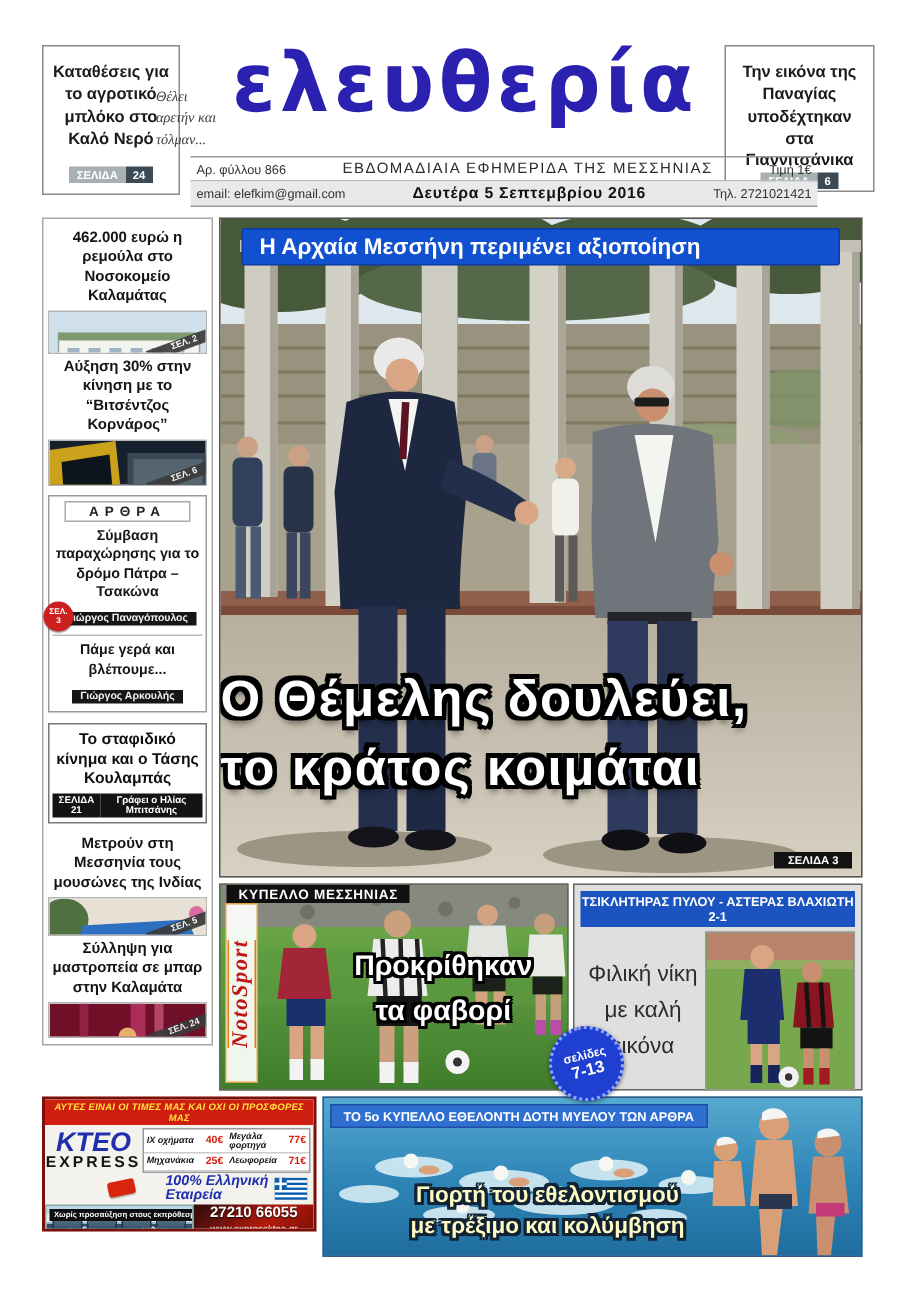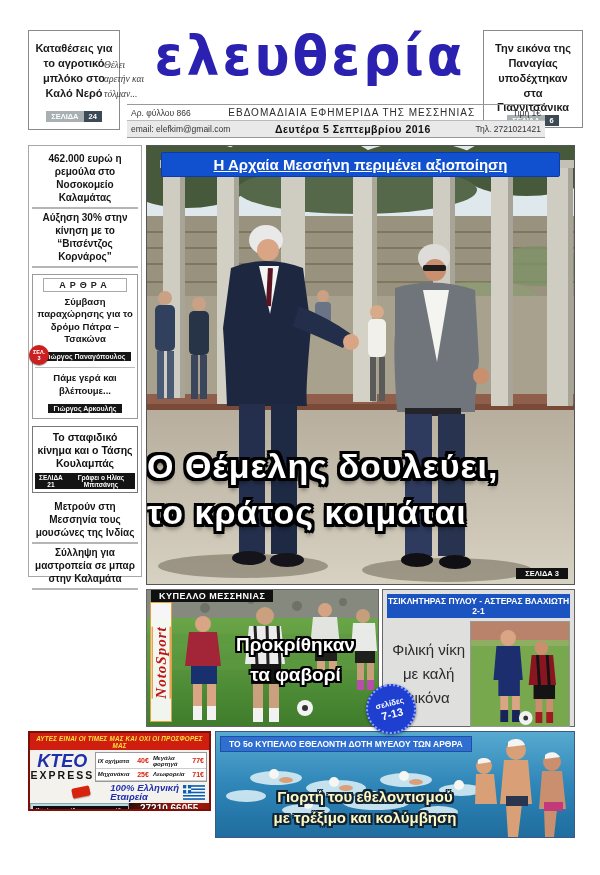--- a/index.html
+++ b/index.html
@@ -19,21 +19,21 @@
         color:#2a21b0;transform:scaleY(1.05);}
   .logo-sub{position:absolute;left:140px;top:84px;width:340px;text-align:center;
         font-weight:bold;font-style:italic;font-size:25px;color:#a30f1d;}
   .inforows{position:absolute;left:127px;top:104px;width:418px;}
   .inforow{display:flex;justify-content:space-between;align-items:center;padding:2px 4px;font-size:8.5px;color:#333;}
   .inforow.r1{border-top:1px solid #999;border-bottom:1px solid #bbb;}
   .inforow.r1 .mid{font-size:10px;letter-spacing:1px;color:#2b2b2b;}
   .inforow.r2{background:#e9e9e9;border-bottom:1px solid #999;}
   .inforow.r2 .mid{font-weight:bold;font-size:10.5px;color:#101010;letter-spacing:.5px;}
   
-  .sidebar{position:absolute;left:28px;top:145px;width:114px;height:432px;border:1px solid #a7a7a7;
+  .sidebar{position:absolute;left:28px;top:145px;width:114px;height:552px;border:1px solid #a7a7a7;
            box-sizing:border-box;padding:4px 3px;display:flex;flex-direction:column;}
   .sb-title{font-weight:bold;font-size:10px;line-height:1.3;text-align:center;color:#141414;margin:2px 0 3px;}
   .sb-photo{position:relative;width:100%;border:1px solid #b5b5b5;box-sizing:border-box;overflow:hidden;}
   .ribbon{position:absolute;right:-12px;bottom:2px;width:52px;text-align:center;background:#3b3b3b;color:#fff;
           font-size:6px;font-weight:bold;transform:rotate(-20deg);padding:1px 0;opacity:.92;}
   .arthra{border:1px solid #9a9a9a;margin:6px 0 5px;padding:3px 2px;text-align:center;}
   .arthra-h{border:1px solid #aaa;margin:0 8px 4px;font-size:9px;font-weight:bold;letter-spacing:4px;
             padding:1px 0;color:#222;}
   .arthra-t{font-weight:bold;font-size:9.5px;line-height:1.3;color:#151515;}
   .name-badge{display:inline-block;background:#161616;color:#f2f2f2;font-size:7px;font-weight:bold;
@@ -43,21 +43,21 @@
               background:#cc1f1f;color:#fff;display:flex;flex-direction:column;align-items:center;
               justify-content:center;font-size:5.5px;font-weight:bold;line-height:1.1;box-shadow:0 1px 1px rgba(0,0,0,.4);}
   .boxed-story{border:1px solid #777;margin:2px 0 5px;padding:4px 2px 3px;text-align:center;}
   .boxed-title{font-weight:bold;font-size:10.5px;line-height:1.25;color:#101010;}
   .boxed-foot{display:flex;justify-content:space-between;align-items:center;margin-top:3px;}
   .black-badge{background:#141414;color:#fff;font-size:6.5px;font-weight:bold;padding:1px 4px;}
   
   .mainbox{position:absolute;left:146px;top:145px;width:429px;height:440px;border:1px solid #555;
            box-sizing:border-box;overflow:hidden;background:#c6bfb1;}
   .kicker{position:absolute;left:14px;right:14px;top:6px;background:#1150cf;border:1px solid #0c3ba6;
-          color:#fff;text-align:center;font-weight:bold;font-size:15px;padding:3px 0;border-radius:2px;text-decoration:underline;}
+          color:#fff;font-weight:bold;font-size:15px;padding:3px 11px;border-radius:2px;}
   .headline{position:absolute;left:0;right:12px;top:298px;text-align:left;font-weight:bold;font-size:34px;
             line-height:1.35;color:#fff;letter-spacing:1px;
             text-shadow:-3px -3px 0 #000,3px -3px 0 #000,-3px 3px 0 #000,3px 3px 0 #000,
                         0 -3px 0 #000,0 3px 0 #000,-3px 0 0 #000,3px 0 0 #000,0 5px 4px rgba(0,0,0,.5);}
   .page-badge{position:absolute;right:6px;bottom:5px;background:#121212;color:#fff;font-size:7.5px;
               font-weight:bold;padding:1px 9px;}
   
   .sportL{position:absolute;left:146px;top:589px;width:233px;height:138px;border:1px solid #666;
           box-sizing:border-box;overflow:hidden;background:#4c8a33;}
   .sportL-kicker{position:absolute;left:4px;top:0;background:#101010;color:#fff;font-weight:bold;
@@ -79,21 +79,21 @@
   .sportR-text{width:46%;display:flex;align-items:center;justify-content:center;text-align:center;
                font-size:15px;line-height:1.6;color:#2c2c2c;}
   .sportR-photo{width:54%;position:relative;border:1px solid #999;overflow:hidden;background:#6fa04a;}
   .pages-badge{position:absolute;left:366px;top:684px;width:46px;height:46px;border-radius:50%;
                background:#1f3fd0;border:2px dotted #8fa6ff;color:#fff;display:flex;flex-direction:column;
                align-items:center;justify-content:center;font-weight:bold;transform:rotate(-14deg);
                z-index:5;box-shadow:0 1px 3px rgba(0,0,0,.45);}
   .pages-badge .s1{font-size:8px;}
   .pages-badge .s2{font-size:11px;}
   
-  .ktea{position:absolute;left:28px;top:731px;width:183px;height:80px;border:2px solid #7c0f08;
+  .ktea{position:absolute;left:28px;top:731px;width:183px;height:90px;border:2px solid #7c0f08;
         box-sizing:border-box;background:#f4f2ec;display:flex;flex-direction:column;overflow:hidden;}
   .ktea-top{background:#cf1d10;color:#ffe23a;font-weight:bold;font-style:italic;font-size:6.3px;
             text-align:center;padding:1.5px 0;letter-spacing:.2px;}
   .ktea-mid{display:flex;align-items:stretch;}
   .ktea-brand{width:37%;text-align:center;padding-top:2px;}
   .ktea-brand .b1{font-size:18px;font-weight:bold;font-style:italic;color:#1f2fae;line-height:1;}
   .ktea-brand .b2{font-size:10.5px;font-weight:bold;letter-spacing:2px;color:#141414;line-height:1.1;}
   .ktea-prices{width:63%;border:1px solid #999;margin:2px 2px 0 0;background:#fff;
                display:grid;grid-template-columns:1fr 1fr;font-size:6px;}
   .ktea-prices .cell{display:flex;justify-content:space-between;align-items:center;padding:0 2px;

